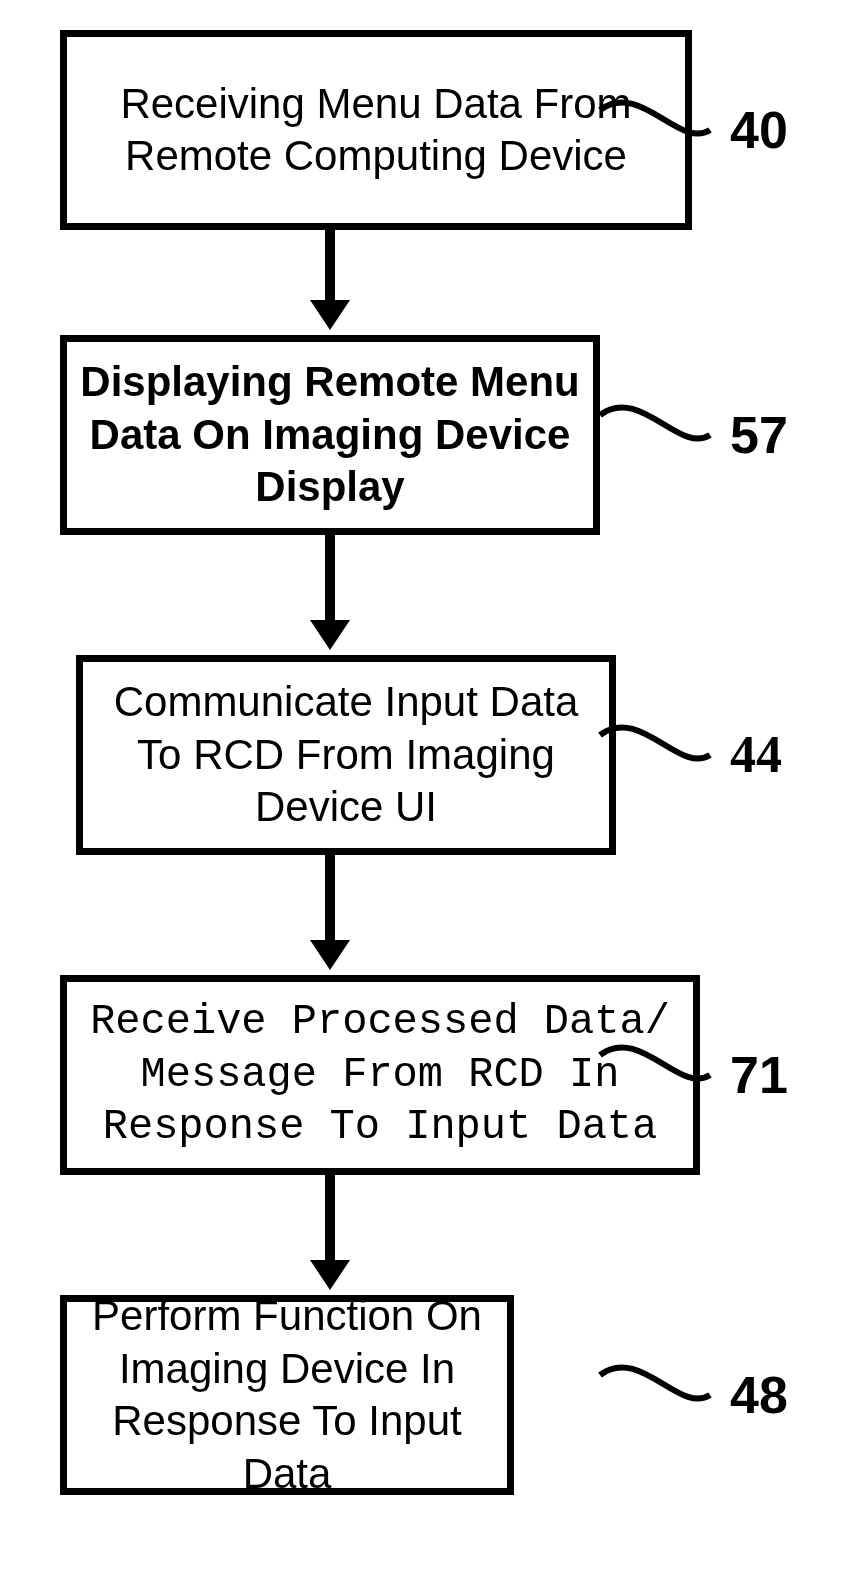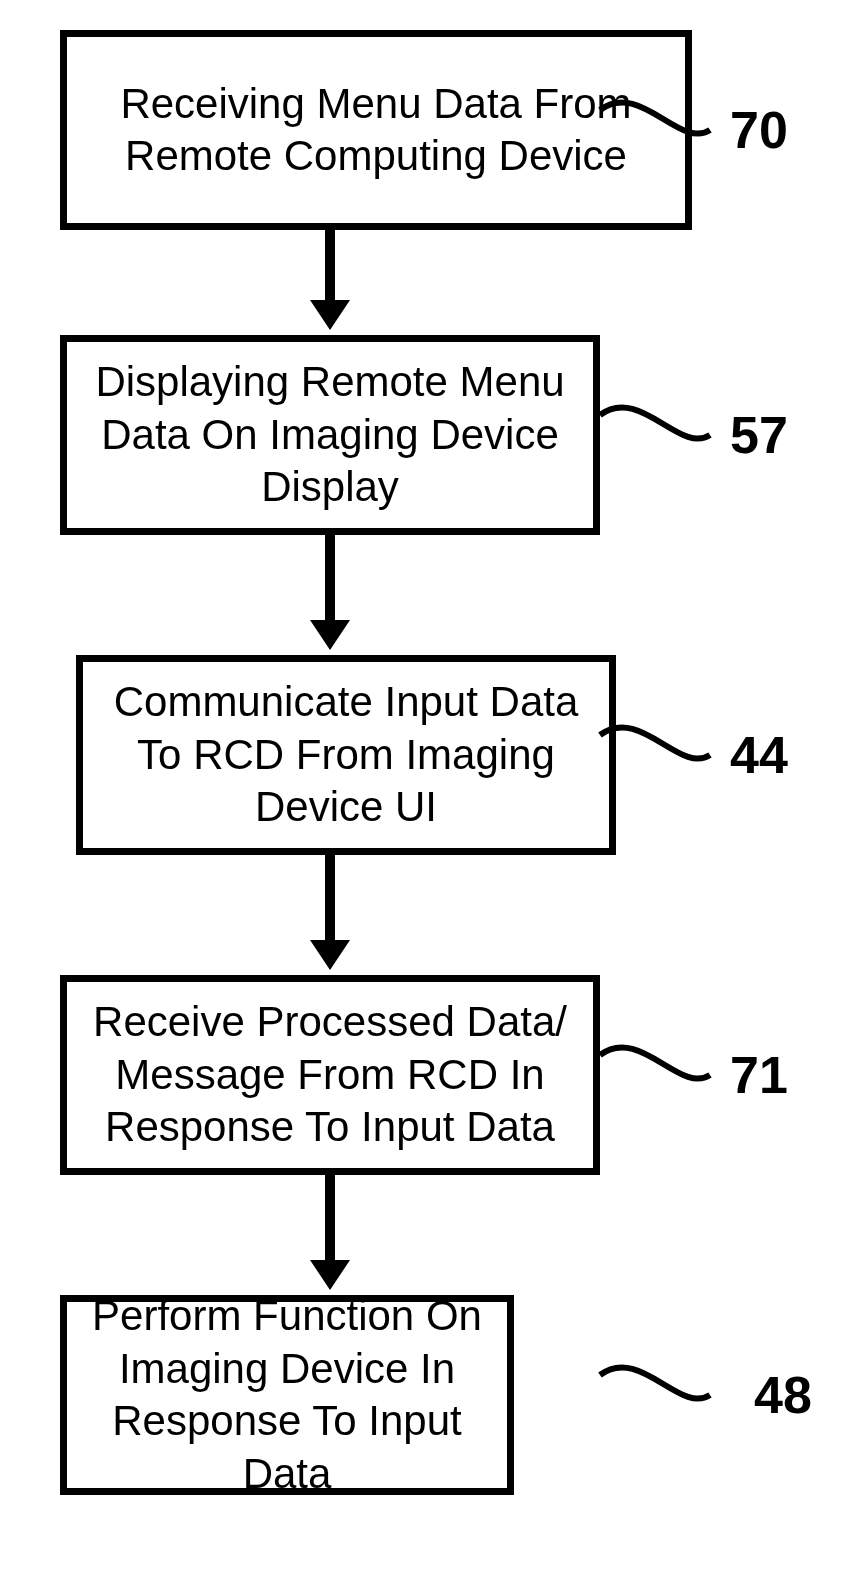--- a/index.html
+++ b/index.html
@@ -54,59 +54,59 @@
 <body>
 
 <div class="canvas">
 
   <div class="step" style="left:60px; top:30px; width:632px; height:200px;">
     <span>Receiving Menu Data From Remote Computing Device</span>
   </div>
   <svg class="connector" style="left:600px; top:100px;" width="120" height="80">
     <path d="M0 10 C 40 -20, 80 50, 110 30" stroke="#000" stroke-width="6" fill="none"></path>
   </svg>
-  <div class="num" style="left:730px; top:100px;">70</div>
+  <div class="num" style="left:730px; top:100px;">40</div>
 
   <div class="arrow" style="left:325px; top:230px; width:10px; height:70px;"></div>
   <div class="arrow-head" style="left:310px; top:300px;"></div>
 
-  <div class="step" style="left:60px; top:335px; width:540px; height:200px;">
+  <div class="step" style="left:60px; top:335px; width:540px; height:200px;font-weight:bold;">
     <span>Displaying Remote Menu Data On Imaging Device Display</span>
   </div>
   <svg class="connector" style="left:600px; top:405px;" width="120" height="80">
     <path d="M0 10 C 40 -20, 80 50, 110 30" stroke="#000" stroke-width="6" fill="none"></path>
   </svg>
   <div class="num" style="left:730px; top:405px;">57</div>
 
   <div class="arrow" style="left:325px; top:535px; width:10px; height:85px;"></div>
   <div class="arrow-head" style="left:310px; top:620px;"></div>
 
   <div class="step" style="left:60px; top:655px; width:540px; height:200px;margin-left:16px;">
     <span>Communicate Input Data To RCD From Imaging Device UI</span>
   </div>
   <svg class="connector" style="left:600px; top:725px;" width="120" height="80">
     <path d="M0 10 C 40 -20, 80 50, 110 30" stroke="#000" stroke-width="6" fill="none"></path>
   </svg>
-  <div class="num" style="left:730px; top:725px;">44</div>
+  <div class="num" style="left:730px; top:725px;font-family:Liberation Serif, serif;">44</div>
 
   <div class="arrow" style="left:325px; top:855px; width:10px; height:85px;"></div>
   <div class="arrow-head" style="left:310px; top:940px;"></div>
 
-  <div class="step" style="left:60px; top:975px; width:540px; height:200px;">
+  <div class="step" style="left:60px; top:975px; width:640px; height:200px;font-family:Liberation Mono, monospace;">
     <span>Receive Processed Data/ Message From RCD In Response To Input Data</span>
   </div>
   <svg class="connector" style="left:600px; top:1045px;" width="120" height="80">
     <path d="M0 10 C 40 -20, 80 50, 110 30" stroke="#000" stroke-width="6" fill="none"></path>
   </svg>
   <div class="num" style="left:730px; top:1045px;">71</div>
 
   <div class="arrow" style="left:325px; top:1175px; width:10px; height:85px;"></div>
   <div class="arrow-head" style="left:310px; top:1260px;"></div>
 
   <div class="step" style="left:60px; top:1295px; width:454px; height:200px;">
     <span>Perform Function On Imaging Device In Response To Input Data</span>
   </div>
   <svg class="connector" style="left:600px; top:1365px;" width="120" height="80">
     <path d="M0 10 C 40 -20, 80 50, 110 30" stroke="#000" stroke-width="6" fill="none"></path>
   </svg>
-  <div class="num" style="left:730px; top:1365px;margin-left:24px;">48</div>
+  <div class="num" style="left:730px; top:1365px;">48</div>
 
 </div>
 
 </body></html>

